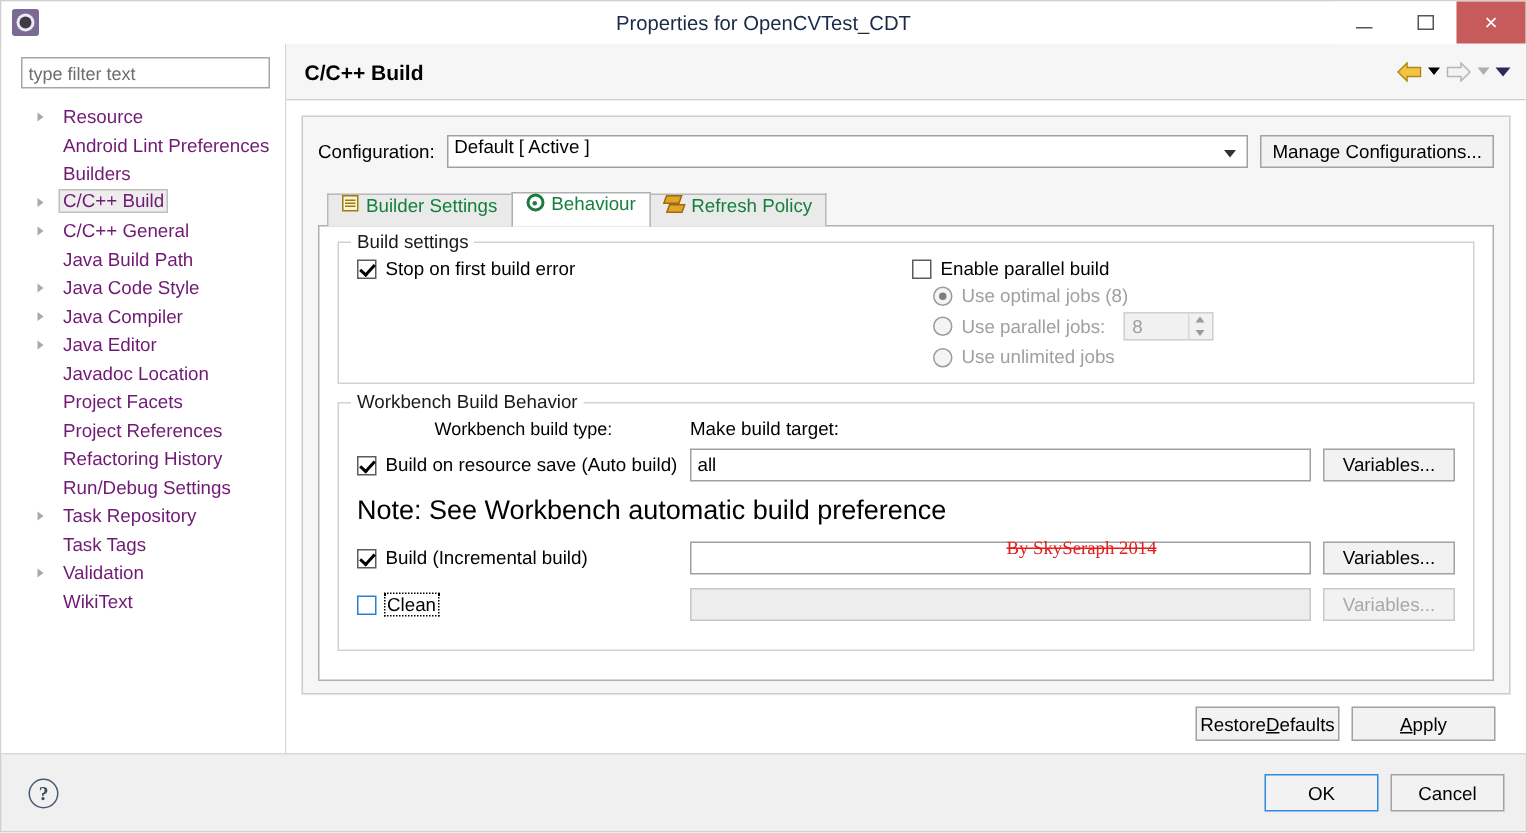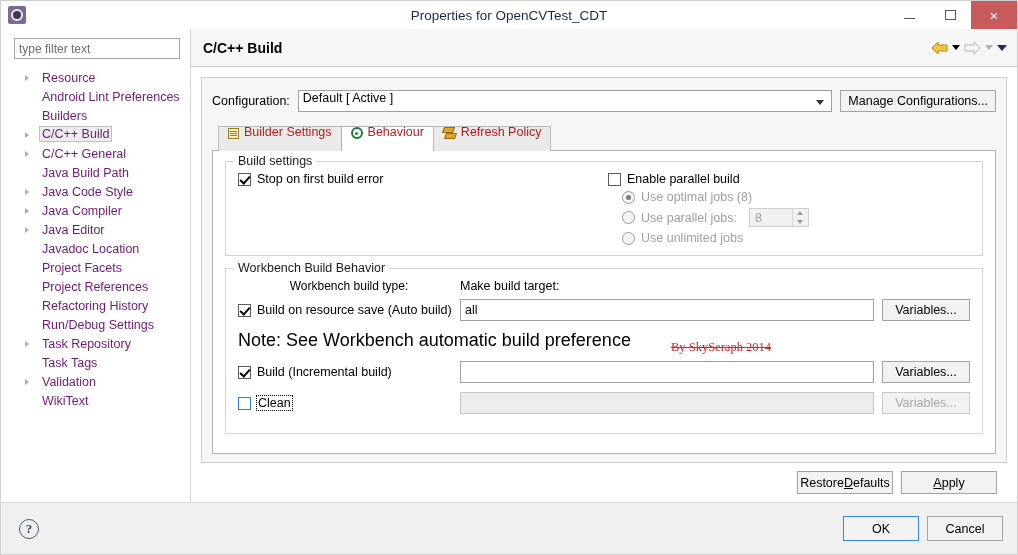--- a/index.html
+++ b/index.html
@@ -239,29 +239,29 @@
   
   #tabs {
     display: flex; align-items: flex-end;
     height: 23px;
     position: relative;
     z-index: 2;
     margin-left: 6px;
   }
   .tab {
     height: 22px;
-    display: flex; align-items: flex-end;
+    display: flex; align-items: flex-start;
     gap: 5px;
-    padding: 12px 9px;
+    padding: 0 9px;
     border: 1px solid #b9b9b9;
     border-bottom: none;
     background: #eaeaea;
     font-size: 12.5px;
     margin-right: -1px;
-    color: #b91c1c;
+    color: #15803d;
   }
   .tab.active {
     background: #ffffff;
     height: 23px;
     border-color: #b0b0b0;
     font-weight: normal;
   }
   
   .ico-list {
     width: 11px; height: 11px;
@@ -413,21 +413,21 @@
     color: #000;
     outline: none;
   }
   .txtinput.disabled { background: #ededed; border-color: #c6c6c6; }
   .wb-row .btn { margin-left: 8px; width: 88px; }
   .note { font-size: 18px; margin: 0 0 10px 0; }
 
   
   #watermark {
     position: absolute;
-    left: 458px; top: 189px;
+    left: 458px; top: 207px;
     font-family: "Liberation Serif", serif;
     font-size: 12.5px;
     color: #e02020;
     text-decoration: line-through;
     white-space: nowrap;
     pointer-events: none;
   }
 
   
   #page-footer {

